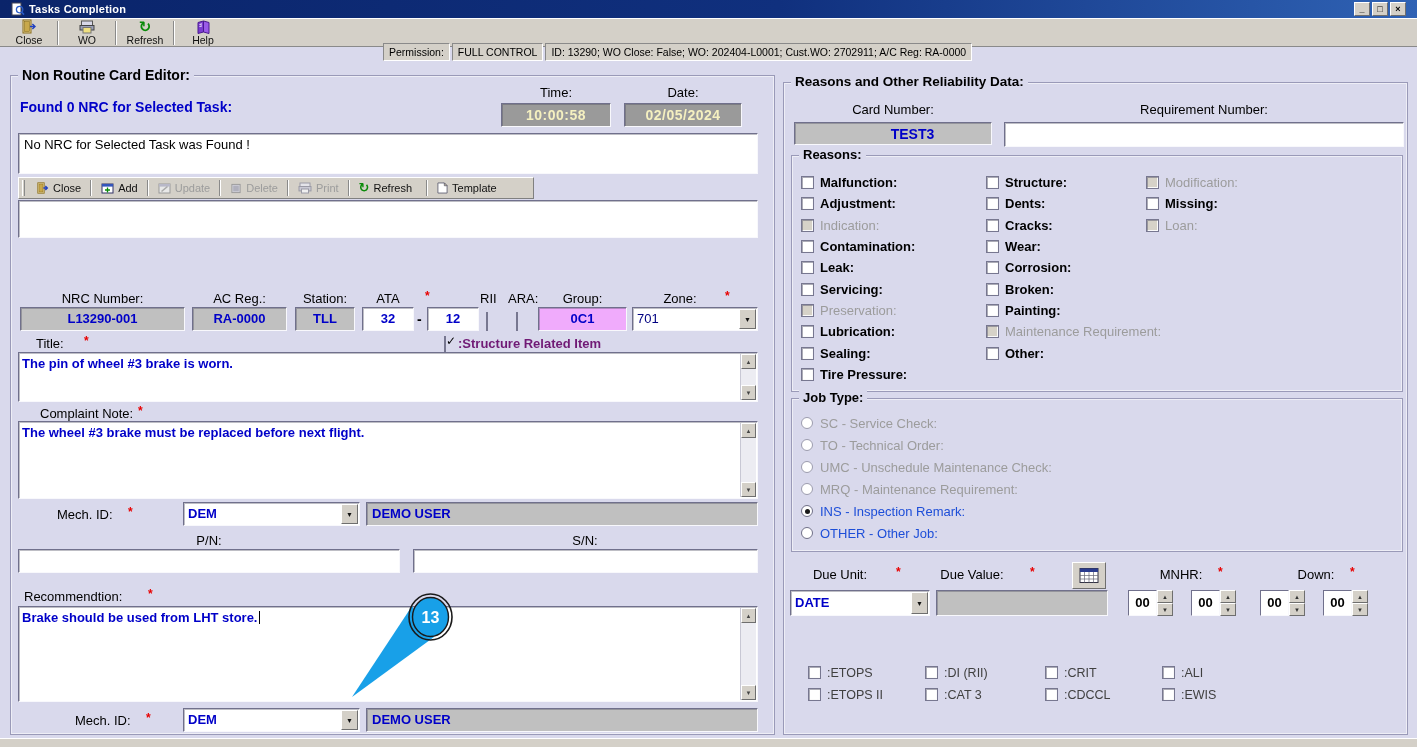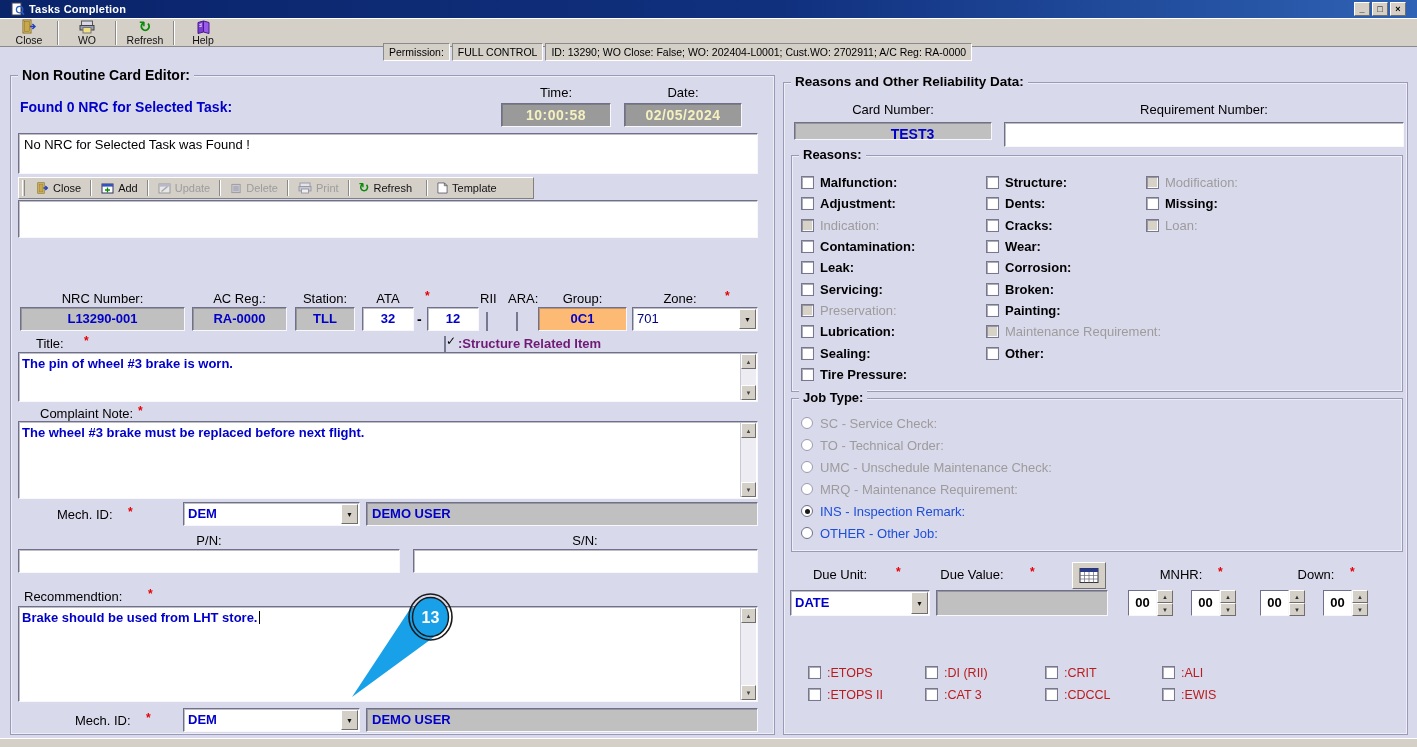--- a/index.html
+++ b/index.html
@@ -35,21 +35,21 @@
 
   
   .sunken{border:1px solid;border-color:#70708c #f8f8fc #f8f8fc #70708c;box-shadow:inset 1px 1px 0 rgba(70,70,90,.35);}
   .raised{border:1px solid;border-color:#fff #6e6e6e #6e6e6e #fff;}
   .lab{font-size:13px;color:#000;white-space:nowrap;}
   .lab-c{text-align:center;}
   .req{color:#e80000;font-weight:bold;font-size:12px;}
   .val-blue{color:#0000c8;font-weight:bold;font-size:13px;}
   .gray-field{background:#c0c0c0;}
   .white-field{background:#fff;}
-  .cyan-field{background:#fdba74;}
+  .cyan-field{background:#f0abfc;}
   .clock{background:#9a9a9a;color:#f5f0c0;font-weight:bold;font-size:14px;text-align:center;line-height:22px;letter-spacing:.5px;}
   .field-line{line-height:22px;padding-left:5px;white-space:nowrap;overflow:hidden;}
   .field-center{text-align:center;line-height:22px;}
 
   
   .txt{background:#fff;}
   .txt-content{position:absolute;left:3px;top:3px;right:20px;font-size:13px;font-weight:bold;color:#0000c8;line-height:16px;}
   .caret{display:inline-block;width:1px;height:13px;background:#000;vertical-align:-2px;margin-left:1px;}
   .vscroll{position:absolute;top:1px;bottom:1px;right:1px;width:16px;background:#ececf2;border-left:1px solid #c8c8d4;}
   .sb{position:absolute;left:0;width:15px;height:15px;background:#d4d0c8;border:1px solid;border-color:#fff #6e6e6e #6e6e6e #fff;
@@ -70,21 +70,21 @@
   .cb .chk{position:absolute;left:1px;top:-3px;font-size:12px;font-weight:bold;color:#000;}
   .cb-lab{margin-left:6px;font-size:13px;font-weight:bold;color:#000;white-space:nowrap;}
   .cb-row.disabled .cb-lab{color:#9c9c9c;font-weight:normal;}
   .radio-row{display:flex;align-items:center;height:22px;}
   .radio{width:12px;height:12px;border-radius:50%;background:#fff;border:1px solid #707088;flex:none;
     display:flex;align-items:center;justify-content:center;}
   .radio.sel::after{content:"";width:5px;height:5px;border-radius:50%;background:#1a1a1a;}
   .radio-lab{margin-left:7px;font-size:13px;color:#1d4ed8;white-space:nowrap;}
   .radio-row.disabled .radio-lab{color:#9c9c9c;}
   .radio-row.disabled .radio{border-color:#9c9cae;}
-  .ins-row .cb-lab{font-weight:normal;color:#b91c1c;font-size:12.5px;}
+  .ins-row .cb-lab{font-weight:normal;color:#404040;font-size:12.5px;}
 
   
   .itb{position:absolute;left:18px;top:177px;width:516px;height:22px;background:#d4d0c8;
     border:1px solid;border-color:#fff #808080 #808080 #fff;display:flex;align-items:center;padding:0 2px;}
   .itb-grip{width:3px;height:16px;border-left:1px solid #fff;border-right:1px solid #8a8a8a;margin:0 4px 0 1px;}
   .itb-btn{display:flex;align-items:center;gap:4px;font-size:11px;color:#111;padding:0 8px;height:19px;}
   .itb-btn.disabled{color:#9c9c9c;}
   .itb-sep{width:2px;height:16px;border-left:1px solid #8a8a8a;border-right:1px solid #fff;margin:0 1px;}
   .glyph-refresh-sm{color:#0a8a0a;font-weight:bold;font-size:13px;line-height:12px;}
 
@@ -353,21 +353,21 @@
   </div>
   <div class="abs gray-field sunken val-blue field-line" style="left:366px;top:708px;width:392px;height:24px;">DEMO USER</div>
 
   
   <div class="groupbox" style="left:783px;top:82px;width:625px;height:653px;">
     <span class="gb-title" style="font-size:13.5px;">Reasons and Other Reliability Data:</span>
   </div>
 
   <div class="abs lab lab-c" style="left:794px;top:102px;width:198px;">Card Number:</div>
   <div class="abs lab lab-c" style="left:1004px;top:102px;width:400px;">Requirement Number:</div>
-  <div class="abs gray-field sunken val-blue field-center" style="left:794px;top:122px;width:198px;height:18px;font-size:14px;line-height:23px;padding-left:39px;">TEST3</div>
+  <div class="abs gray-field sunken val-blue field-center" style="left:794px;top:122px;width:198px;height:23px;font-size:14px;line-height:23px;padding-left:39px;">TEST3</div>
   <div class="abs white-field sunken" style="left:1004px;top:122px;width:400px;height:25px;"></div>
 
   
   <div class="groupbox" style="left:791px;top:155px;width:612px;height:237px;">
     <span class="gb-title">Reasons:</span>
   </div>
   <div class="abs" id="reasons-col-0" style="left:801px;top:172px;width:183px;">
       <div class="cb-row">
         <span class="cb"></span>
         <span class="cb-lab">Malfunction:</span>

